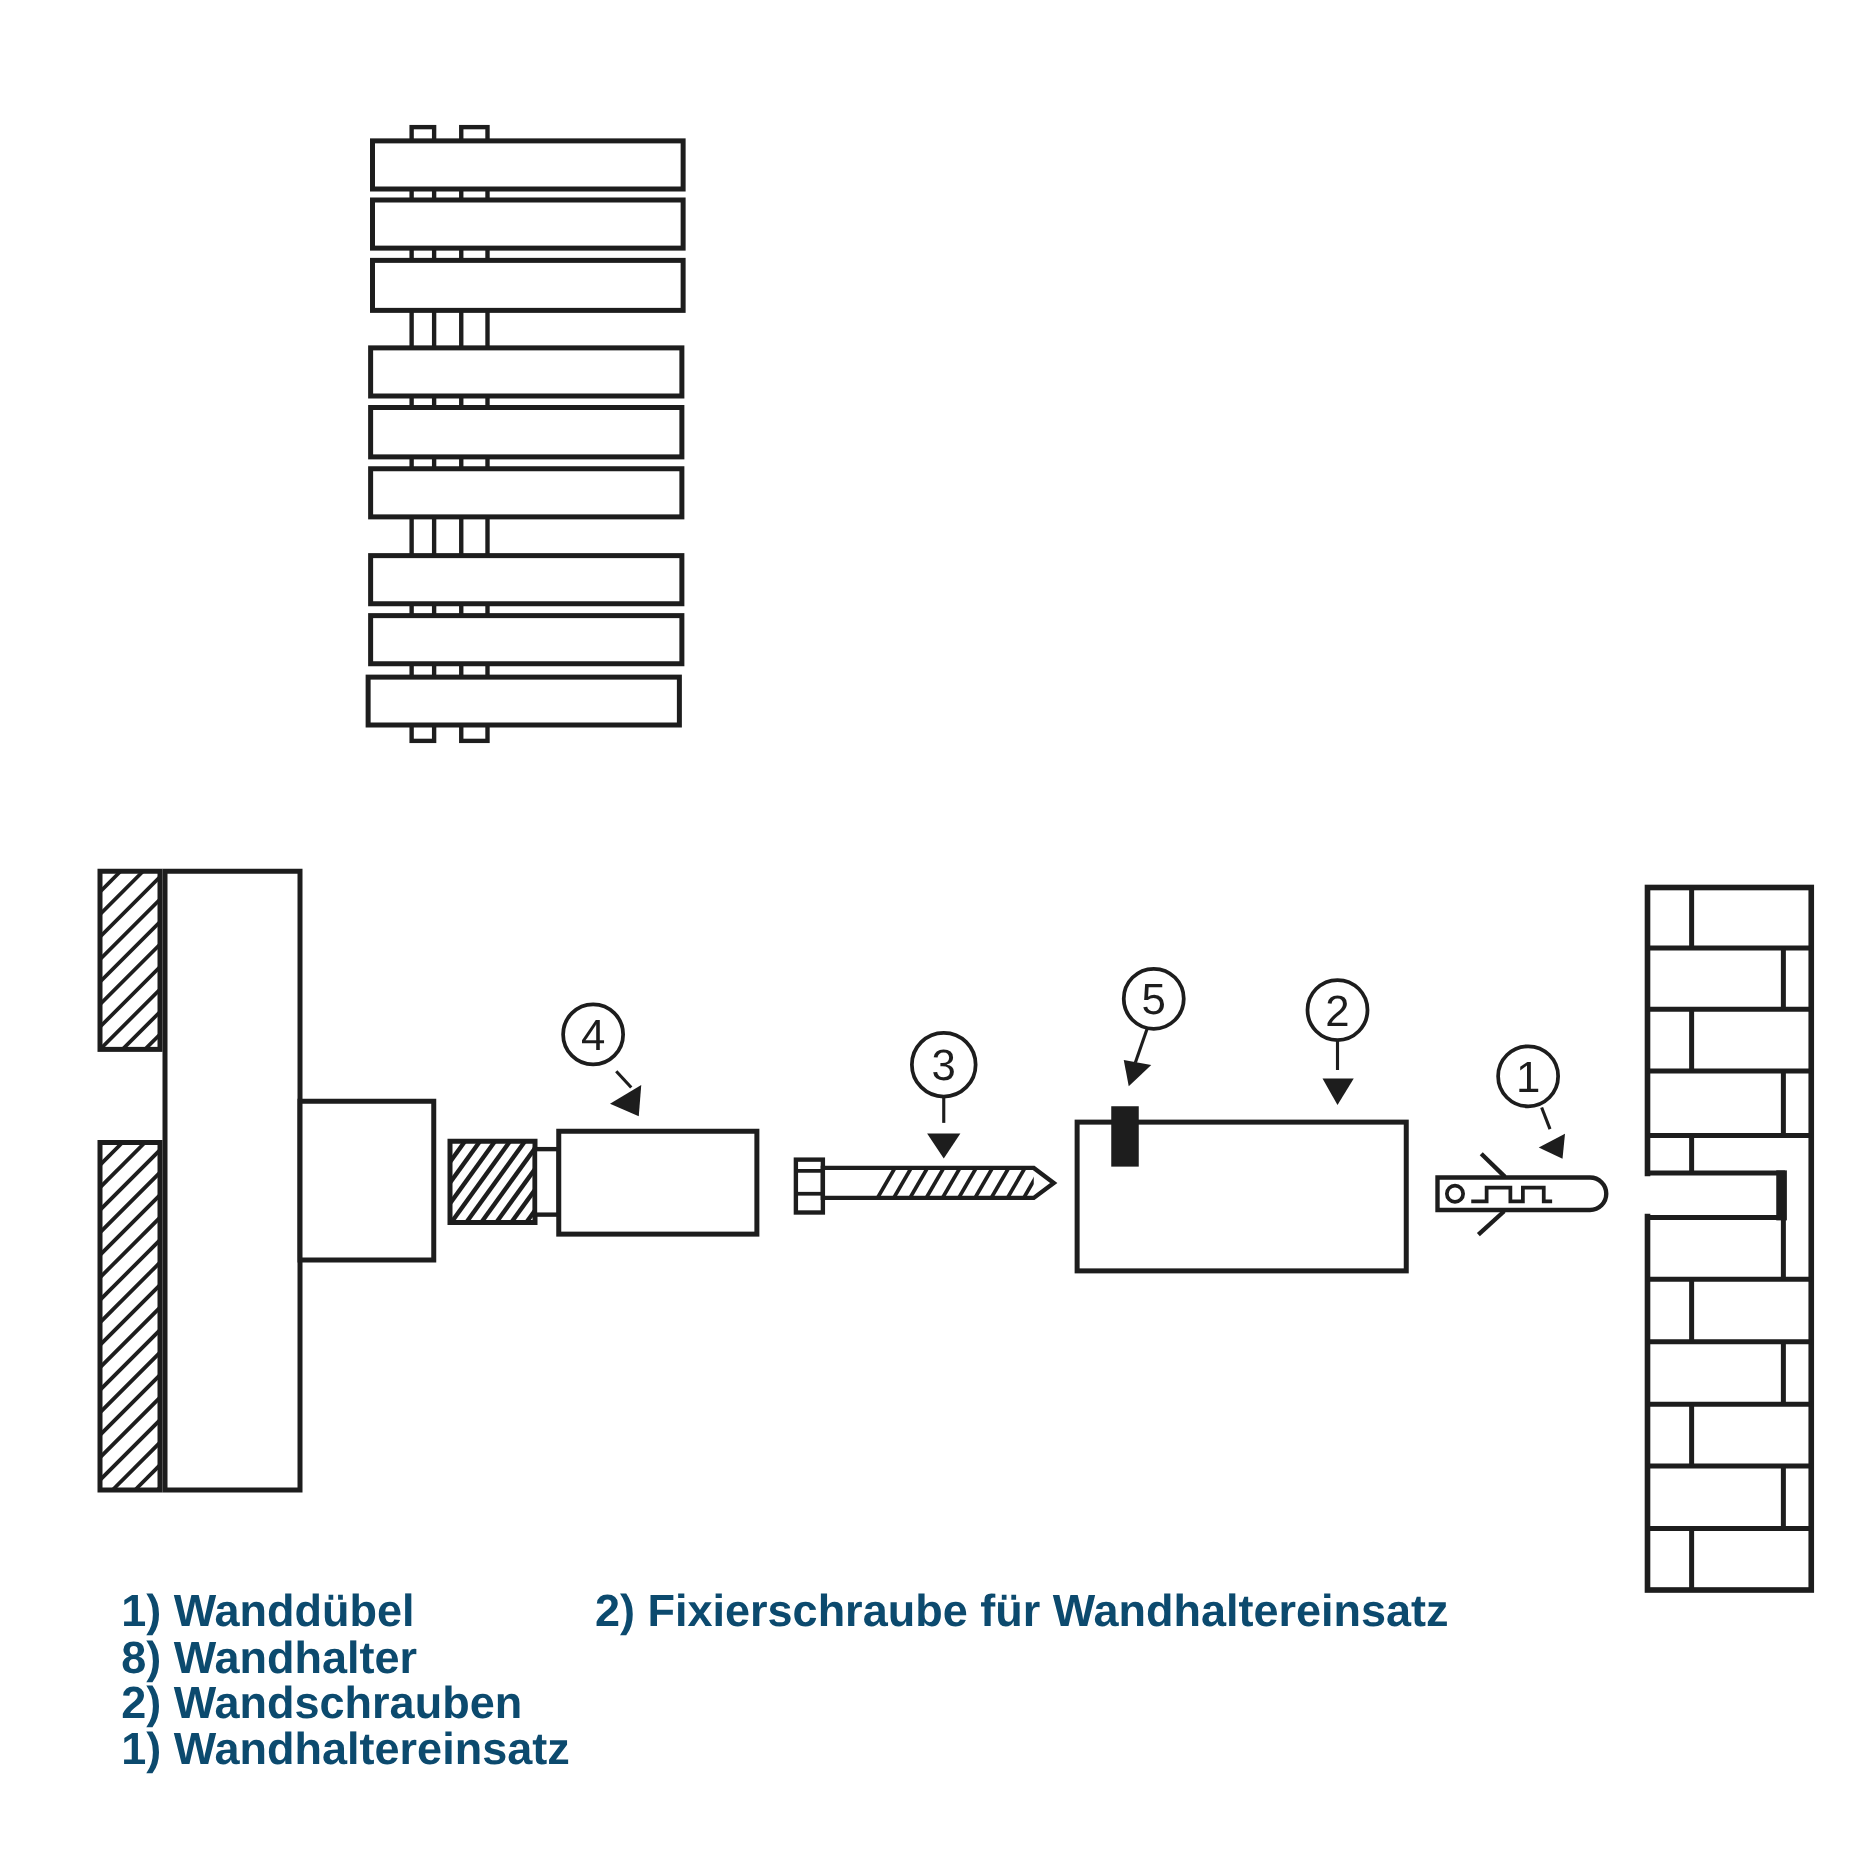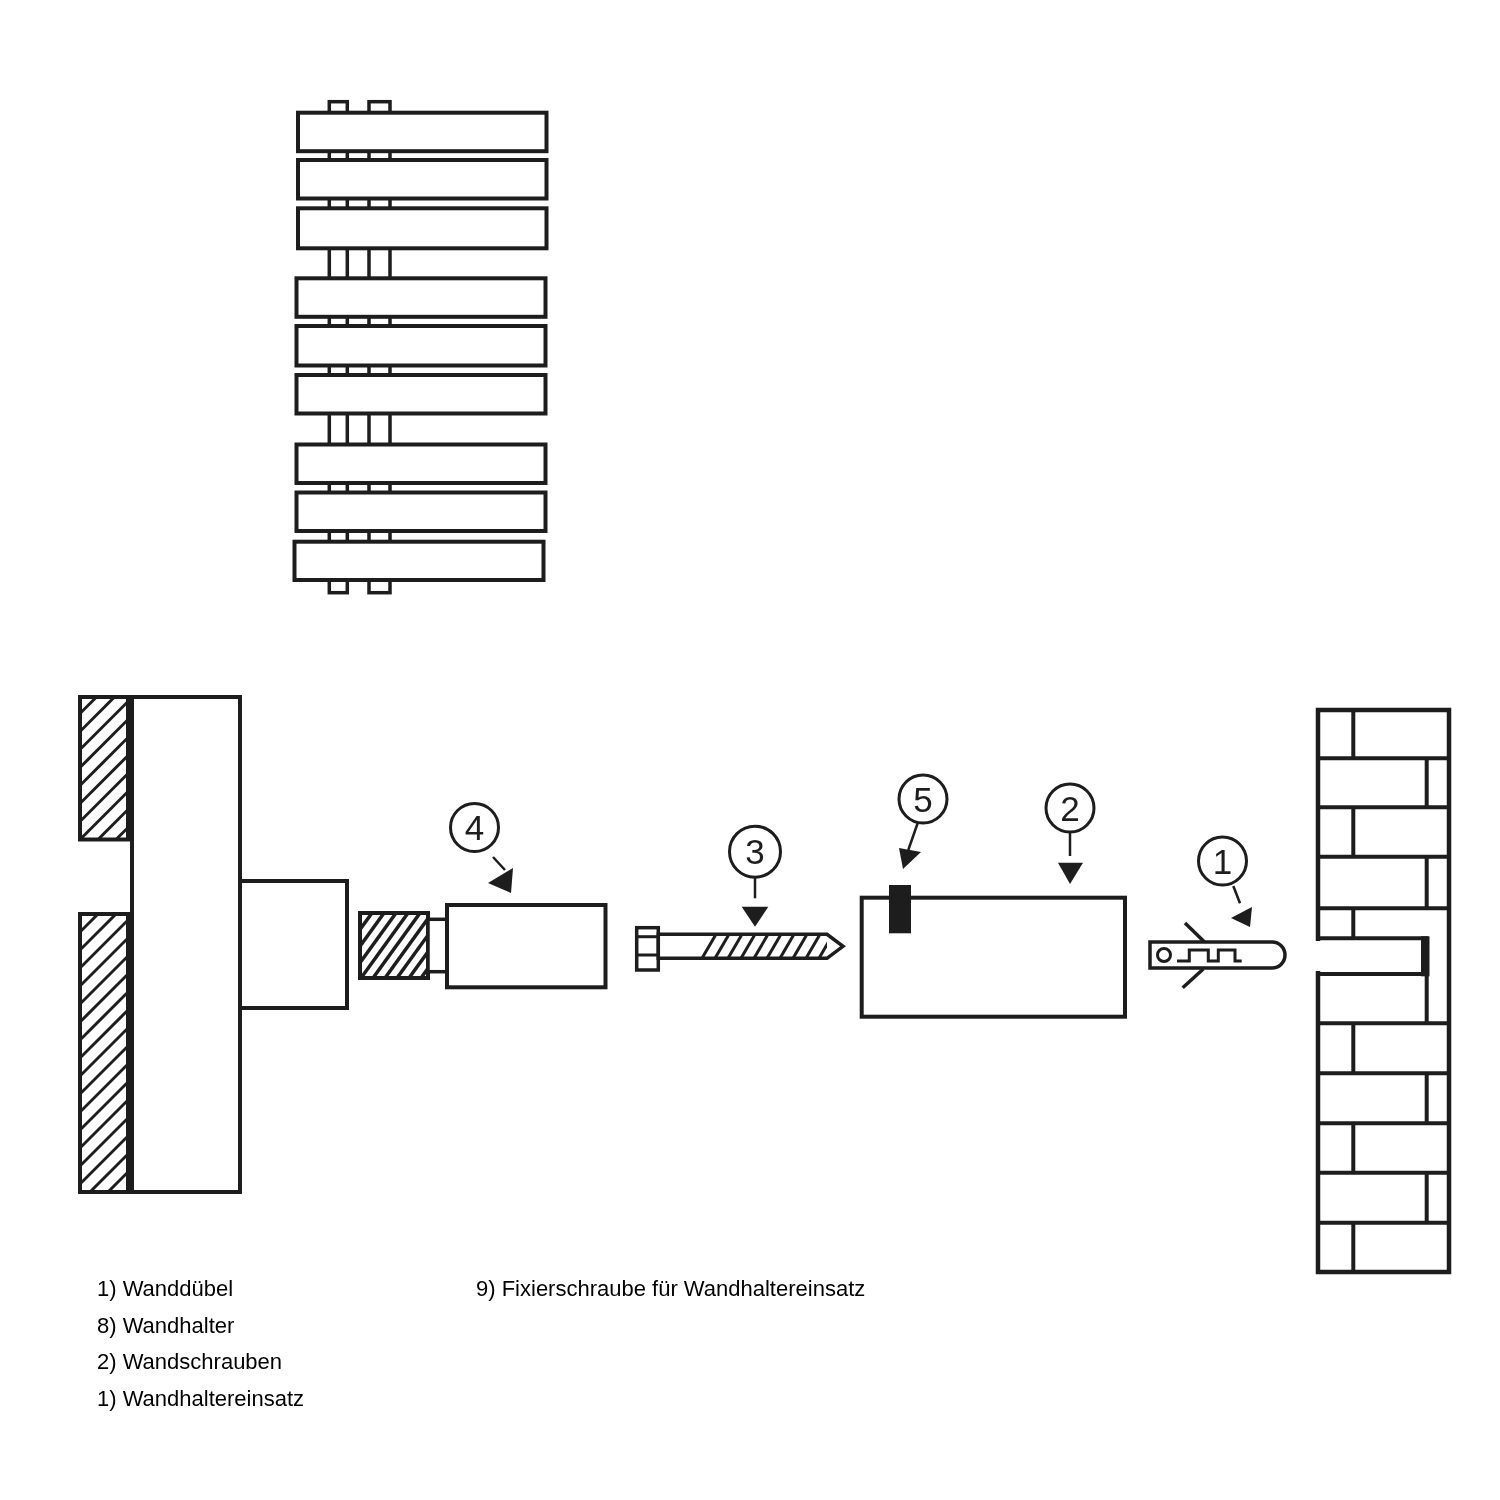--- a/index.html
+++ b/index.html
@@ -4,23 +4,23 @@
 <style>
   html,body{margin:0;padding:0;}
   body{
     width:1500px;height:1500px;position:relative;
     background:#ffffff;
     font-family:"Liberation Sans", sans-serif;
   }
   svg{position:absolute;left:0;top:0;}
   .legend{
     position:absolute;
-    color:#000000;
-    font-weight:normal;
-    font-size:22px;
+    color:#0c4a6e;
+    font-weight:bold;
+    font-size:36px;
     line-height:36.6px;
     white-space:nowrap;
   }
   .callout-num{
     font-size:35px;
     fill:#1d1d1d;
     font-weight:400;
     text-anchor:middle;
   }
 </style>
@@ -217,14 +217,14 @@
   </g>
 </svg>
 
 <div class="legend" style="left:97px;top:1271px;">
   <div>1) Wanddübel</div>
   <div>8) Wandhalter</div>
   <div>2) Wandschrauben</div>
   <div>1) Wandhaltereinsatz</div>
 </div>
 <div class="legend" style="left:476px;top:1271px;">
-  <div>9) Fixierschraube für Wandhaltereinsatz</div>
+  <div>2) Fixierschraube für Wandhaltereinsatz</div>
 </div>
 
 </body></html>

